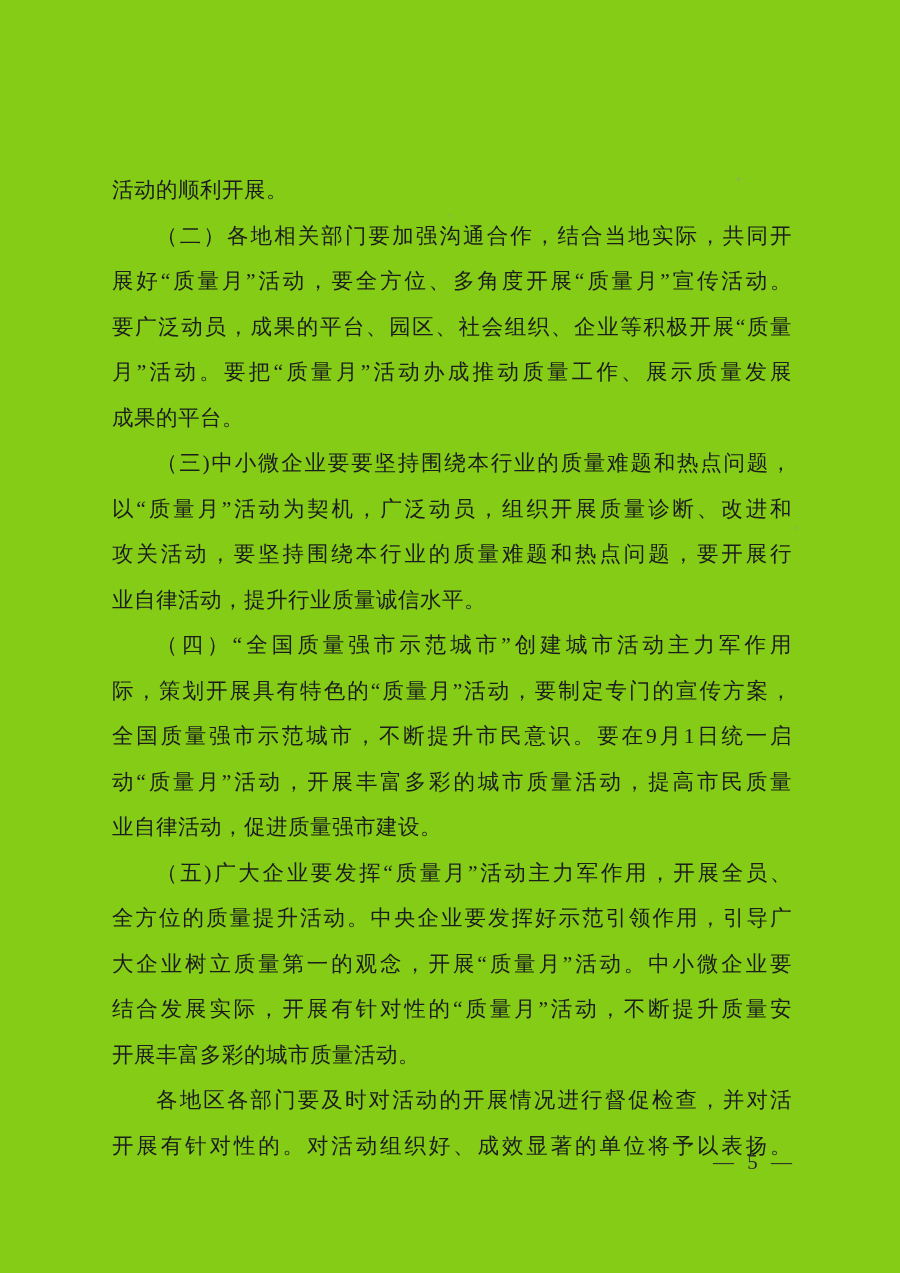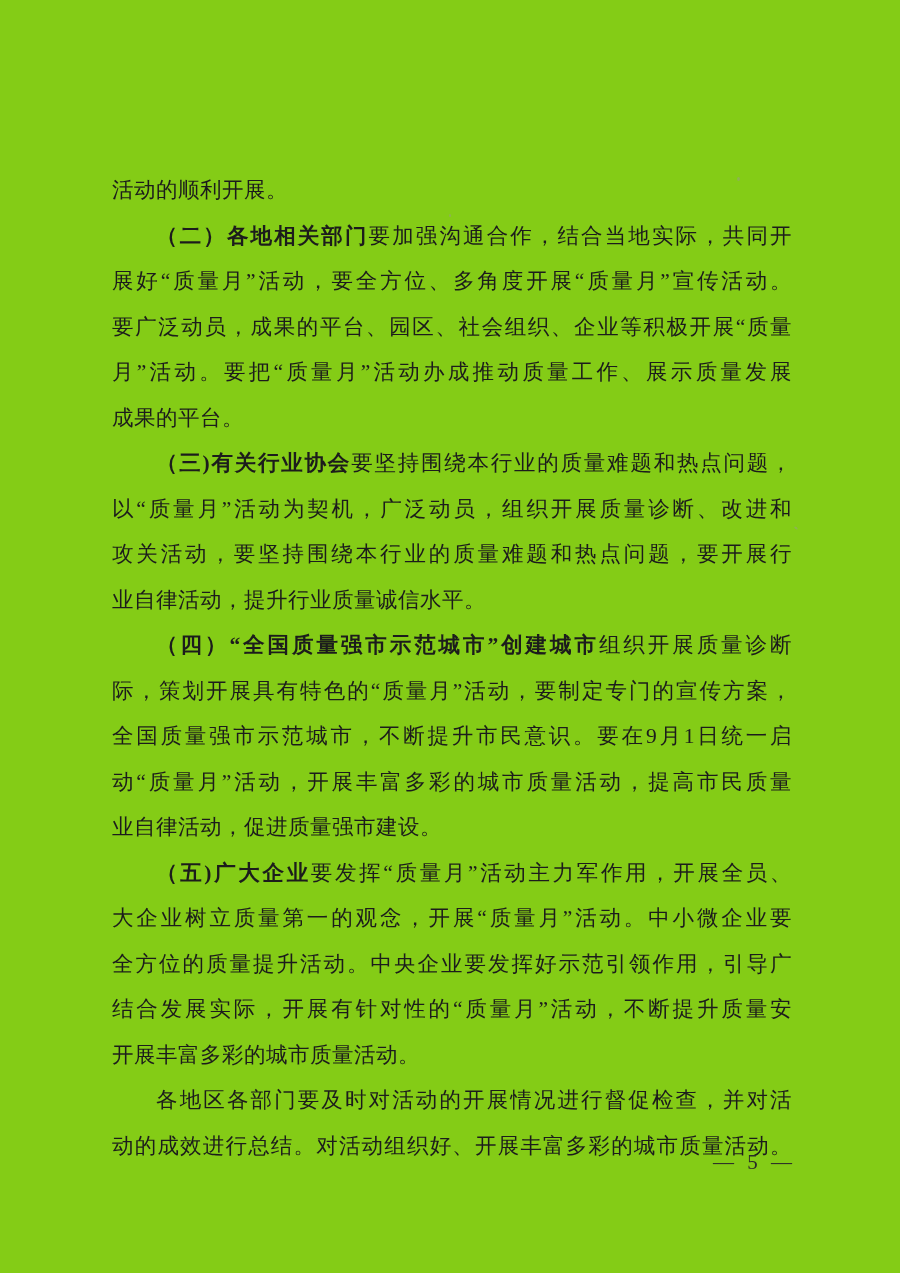--- a/index.html
+++ b/index.html
@@ -30,21 +30,21 @@
     letter-spacing: 0.5px;
   }
   .line.justify {
     text-align: justify;
     text-align-last: justify;
   }
   .line.indent {
     text-indent: 2.05em;
   }
   .seg.bold {
-    font-weight: bold;
+    font-weight: normal;
   }
   .page-number {
     position: absolute;
     top: 1150px;
     right: 104px;
     font-size: 21px;
     color: #2a2a2a;
     letter-spacing: 4px;
     white-space: nowrap;
   }
@@ -62,34 +62,34 @@
 <body>
 
 <div class="page">
   <div class="text-block">
       <div class="line"><span class="seg">活动的顺利开展。</span></div>
       <div class="line indent justify"><span class="seg bold">（二）各地相关部门</span><span class="seg">要加强沟通合作，结合当地实际，共同开</span></div>
       <div class="line justify"><span class="seg">展好“质量月”活动，要全方位、多角度开展“质量月”宣传活动。</span></div>
       <div class="line justify"><span class="seg">要广泛动员，成果的平台、园区、社会组织、企业等积极开展“质量</span></div>
       <div class="line justify"><span class="seg">月”活动。要把“质量月”活动办成推动质量工作、展示质量发展</span></div>
       <div class="line"><span class="seg">成果的平台。</span></div>
-      <div class="line indent justify"><span class="seg bold">（三)有关行业协会</span><span class="seg">要坚持围绕本行业的质量难题和热点问题，</span></div>
+      <div class="line indent justify"><span class="seg bold">（三)中小微企业要</span><span class="seg">要坚持围绕本行业的质量难题和热点问题，</span></div>
       <div class="line justify"><span class="seg">以“质量月”活动为契机，广泛动员，组织开展质量诊断、改进和</span></div>
       <div class="line justify"><span class="seg">攻关活动，要坚持围绕本行业的质量难题和热点问题，要开展行</span></div>
       <div class="line"><span class="seg">业自律活动，提升行业质量诚信水平。</span></div>
-      <div class="line indent justify"><span class="seg bold">（四）“全国质量强市示范城市”创建城市</span><span class="seg">组织开展质量诊断</span></div>
+      <div class="line indent justify"><span class="seg bold">（四）“全国质量强市示范城市”创建城市</span><span class="seg">活动主力军作用</span></div>
       <div class="line justify"><span class="seg">际，策划开展具有特色的“质量月”活动，要制定专门的宣传方案，</span></div>
       <div class="line justify"><span class="seg">全国质量强市示范城市，不断提升市民意识。要在9月1日统一启</span></div>
       <div class="line justify"><span class="seg">动“质量月”活动，开展丰富多彩的城市质量活动，提高市民质量</span></div>
       <div class="line"><span class="seg">业自律活动，促进质量强市建设。</span></div>
       <div class="line indent justify"><span class="seg bold">（五)广大企业</span><span class="seg">要发挥“质量月”活动主力军作用，开展全员、</span></div>
+      <div class="line justify"><span class="seg">全方位的质量提升活动。中央企业要发挥好示范引领作用，引导广</span></div>
       <div class="line justify"><span class="seg">大企业树立质量第一的观念，开展“质量月”活动。中小微企业要</span></div>
-      <div class="line justify"><span class="seg">全方位的质量提升活动。中央企业要发挥好示范引领作用，引导广</span></div>
       <div class="line justify"><span class="seg">结合发展实际，开展有针对性的“质量月”活动，不断提升质量安</span></div>
       <div class="line"><span class="seg">开展丰富多彩的城市质量活动。</span></div>
       <div class="line indent justify"><span class="seg">各地区各部门要及时对活动的开展情况进行督促检查，并对活</span></div>
-      <div class="line justify"><span class="seg">动的成效进行总结。对活动组织好、开展丰富多彩的城市质量活动。</span></div>
+      <div class="line justify"><span class="seg">开展有针对性的。对活动组织好、成效显著的单位将予以表扬。</span></div>
     </div>
   <div class="page-number">— 5 —</div>
   <div class="speckle s1"></div>
   <div class="speckle s2"></div>
   <div class="speckle s3"></div>
 </div>
 
 </body></html>

